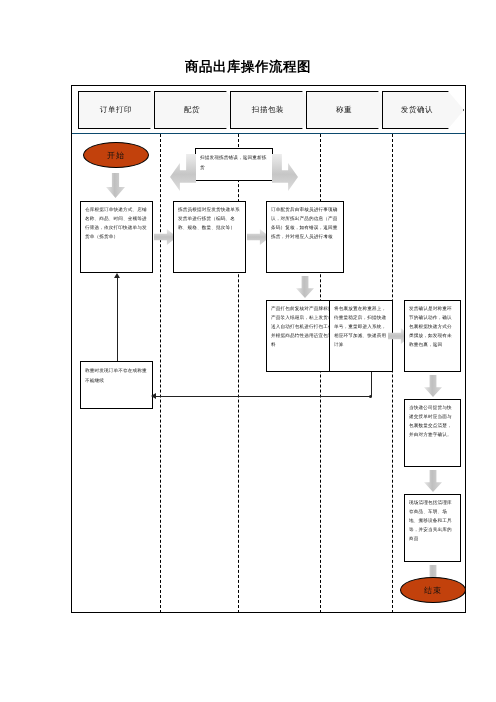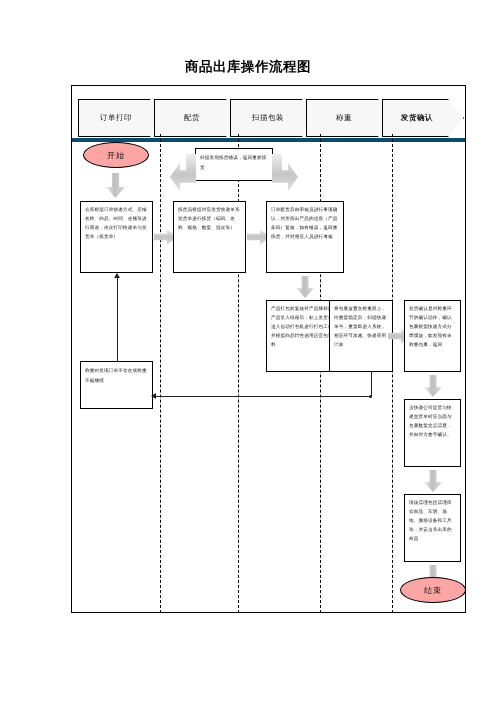--- a/index.html
+++ b/index.html
@@ -43,24 +43,24 @@
     width: 395px;
     height: 528px;
     border: 1px solid #000;
     box-sizing: border-box;
   }
 
   
   #lane-band {
     position: absolute;
     left: 0;
-    top: 8px;
+    top: 0;
     width: 100%;
     height: 48px;
-    border-bottom: 4px solid #0c4a6e;
+    border-bottom: 1px solid #0c4a6e;
     box-sizing: border-box;
   }
 
   .chevron {
     position: absolute;
     top: 5px;
     height: 38px;
     background: #f7f7f7;
     border: 1px solid #000;
     box-sizing: border-box;
@@ -95,21 +95,21 @@
     padding: 4px 4px 2px 4px;
     letter-spacing: 0.15px;
     word-break: break-all;
   }
 
   .terminator {
     position: absolute;
     box-sizing: border-box;
     border: 1px solid #000;
     border-radius: 50%;
-    background: #fca5a5;
+    background: #c2410c;
     display: flex;
     align-items: center;
     justify-content: center;
     font-size: 8px;
     color: #111;
     letter-spacing: 1px;
   }
   .arrow-down-shape {
     position: absolute;
     background: linear-gradient(90deg,#e9e9e9 0%,#bfbfbf 45%,#d9d9d9 100%);
@@ -171,21 +171,21 @@
       </div>
       <div class="chevron" style="left:82px; width:88px;justify-content:center;">
         <span>配货</span>
       </div>
       <div class="chevron" style="left:158px; width:88px;">
         <span>扫描包装</span>
       </div>
       <div class="chevron" style="left:234px; width:88px;align-items:center;">
         <span>称重</span>
       </div>
-      <div class="chevron" style="left:310px; width:82px;font-weight:bold;">
+      <div class="chevron" style="left:310px; width:82px;">
         <span>发货确认</span>
       </div>
     </div>
 
     <div class="lane-divider" style="left:88px;"></div>
     <div class="lane-divider" style="left:166px;"></div>
     <div class="lane-divider" style="left:248px;"></div>
     <div class="lane-divider" style="left:320px;"></div>
 
     <div class="terminator" style="left:11px; top:56px; width:66px; height:26px;">

